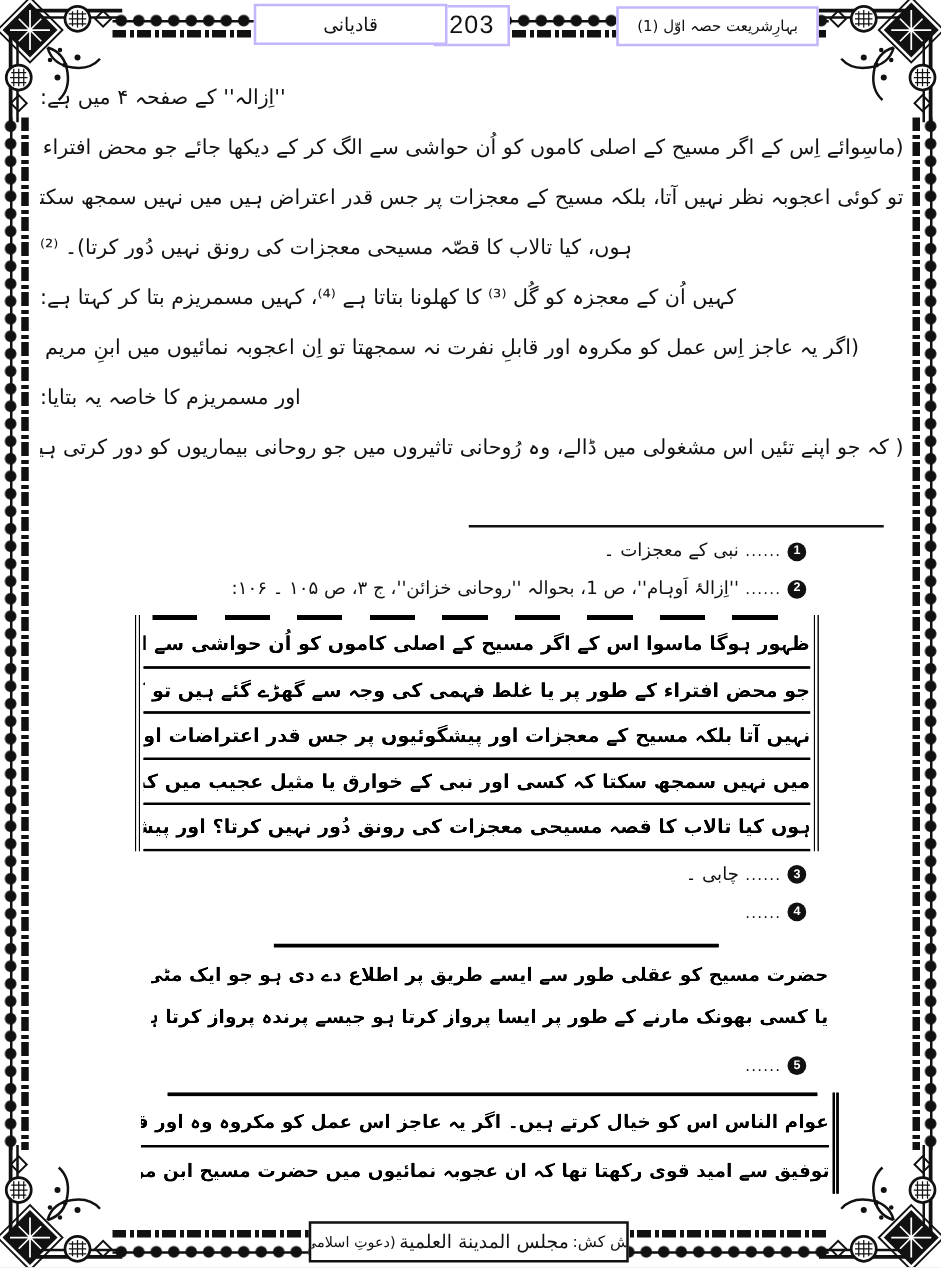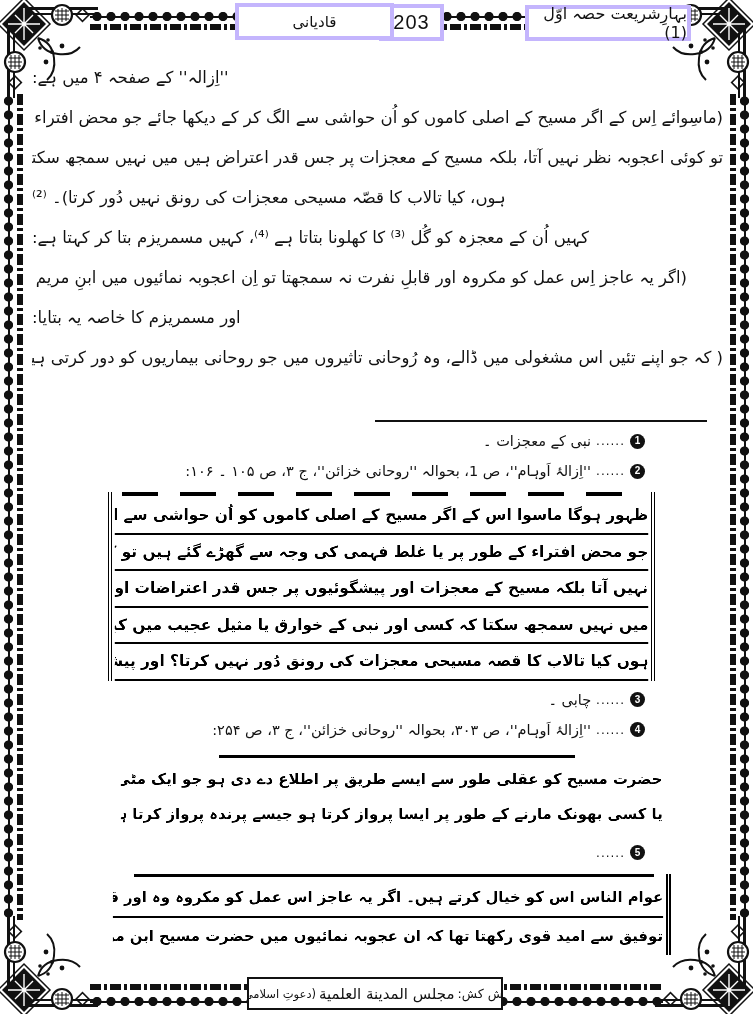--- a/index.html
+++ b/index.html
@@ -35,23 +35,23 @@
   .b-left-dash{left:17px;top:94px;bottom:94px;}
   .b-right-chain{right:2px;top:94px;bottom:94px;}
   .b-right-dash{right:17px;top:94px;bottom:94px;}
   .corner{position:absolute;width:98px;height:98px;z-index:2;}
   .corner svg{width:100%;height:100%;display:block;}
   .c-tl{left:0;top:0;}
   .c-tr{right:0;top:0;transform:scaleX(-1);}
   .c-bl{left:0;bottom:0;transform:scaleY(-1);}
   .c-br{right:0;bottom:0;transform:scale(-1,-1);}
   
-  .hdr-box{position:absolute;background:#fff;border:4px solid #c4b5fd;z-index:3;
-    display:flex;align-items:center;justify-content:center;direction:rtl;margin-left:32px;}
-  .hdr-right{left:493px;top:5px;width:158px;height:28px;font-size:16px;}
+  .hdr-box{position:absolute;background:#fff;border:2px solid #c4b5fd;z-index:3;
+    display:flex;align-items:center;justify-content:center;direction:rtl;}
+  .hdr-right{left:493px;top:5px;width:158px;height:28px;font-size:12px;}
   .hdr-center{left:347px;top:4px;width:57px;height:29px;
     font-family:"Liberation Sans",sans-serif;font-weight:normal;font-size:20px;letter-spacing:1px;}
   .hdr-left{left:203px;top:3px;width:151px;height:29px;font-size:15px;}
   
   .content{position:absolute;left:32px;right:30px;top:58px;direction:rtl;z-index:2;}
   .body-line{direction:rtl;text-align:left;font-size:16.5px;line-height:40px;
     white-space:nowrap;overflow:hidden;}
   .ind{padding-right:84px;}
   .quote-ind{padding-right:36px;padding-left:24px;}
   
@@ -247,21 +247,20 @@
     </div>
 
     <div class="fn-row" style="margin-top:4px">
       <span class="fn-num">3</span>
       <span class="fn-dots">......</span>
       <span class="fn-text">چابی ۔</span>
     </div>
     <div class="fn-row">
       <span class="fn-num">4</span>
       <span class="fn-dots">......</span>
-      <span class="fn-text">''اِزالۂ اَوہام''، ص ۳۰۳، بحوالہ ''روحانی خزائن''، ج ۳، ص ۲۵۴:</span>
     </div>
 
     <div class="scan scan-2">
       <div class="scan-rule"></div>
       <div>
           <div class="scan-line">حضرت مسیح کو عقلی طور سے ایسے طریق پر اطلاع دے دی ہو جو ایک مٹی کا کھلونا کسی گُل کے دبانے</div>
           <div class="scan-line">یا کسی بھونک مارنے کے طور پر ایسا پرواز کرتا ہو جیسے پرندہ پرواز کرتا ہے یا اگر پرواز کر نہیں تو</div>
         </div>
     </div>
 

